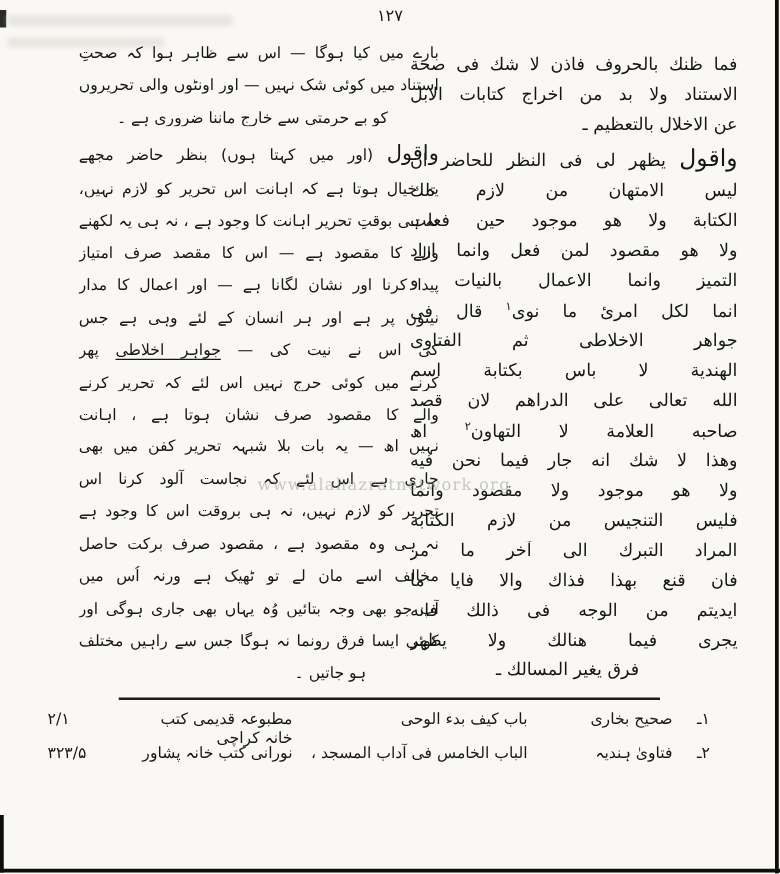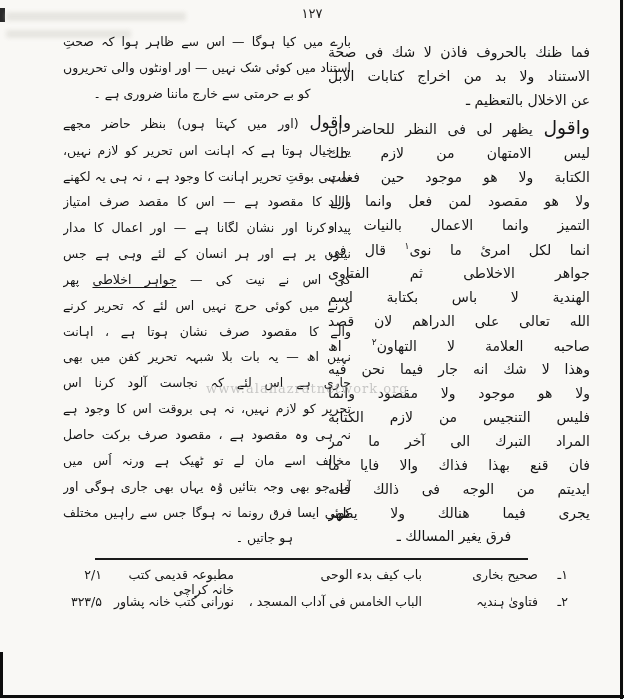--- a/index.html
+++ b/index.html
@@ -58,21 +58,21 @@
   .footnote-rule{position:absolute;left:95px;top:558px;width:433px;height:2px;background:#1b1b1b;}
   .footnotes{
     position:absolute;right:56px;left:38px;top:567px;
     direction:rtl;font-size:12.5px;color:#181818;
   }
   .footnote-row{
     display:grid;
     grid-template-columns:22px 108px 180px 1fr 64px;
     column-gap:8px;align-items:baseline;height:27px;
   }
-  .fn-ref{text-align:right;}
+  .fn-ref{text-align:left;}
 </style>
 </head>
 <body>
 
 <div class="page" style="color: rgb(22, 22, 22); background: rgb(249, 248, 245);">
 
   <div class="border-right"></div>
   <div class="border-bottom"></div>
   <div class="border-left-seg"></div>
   <div class="corner-nick"></div>

